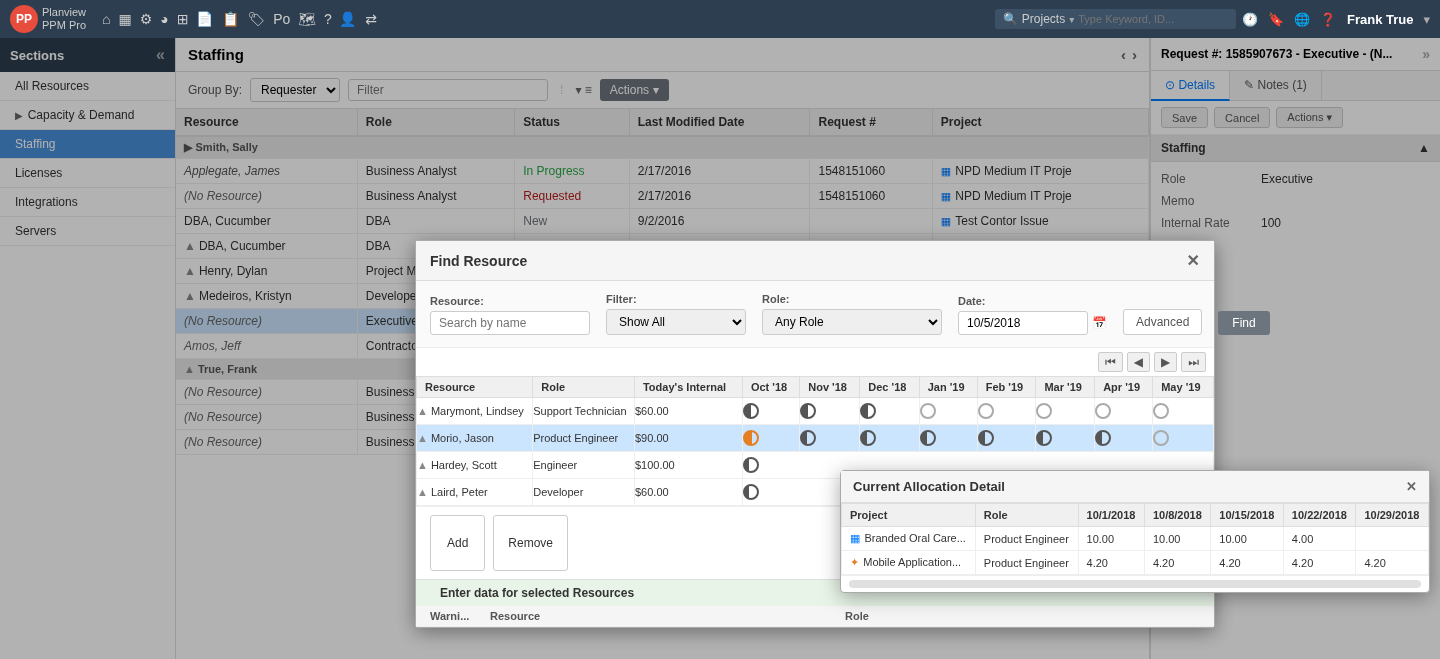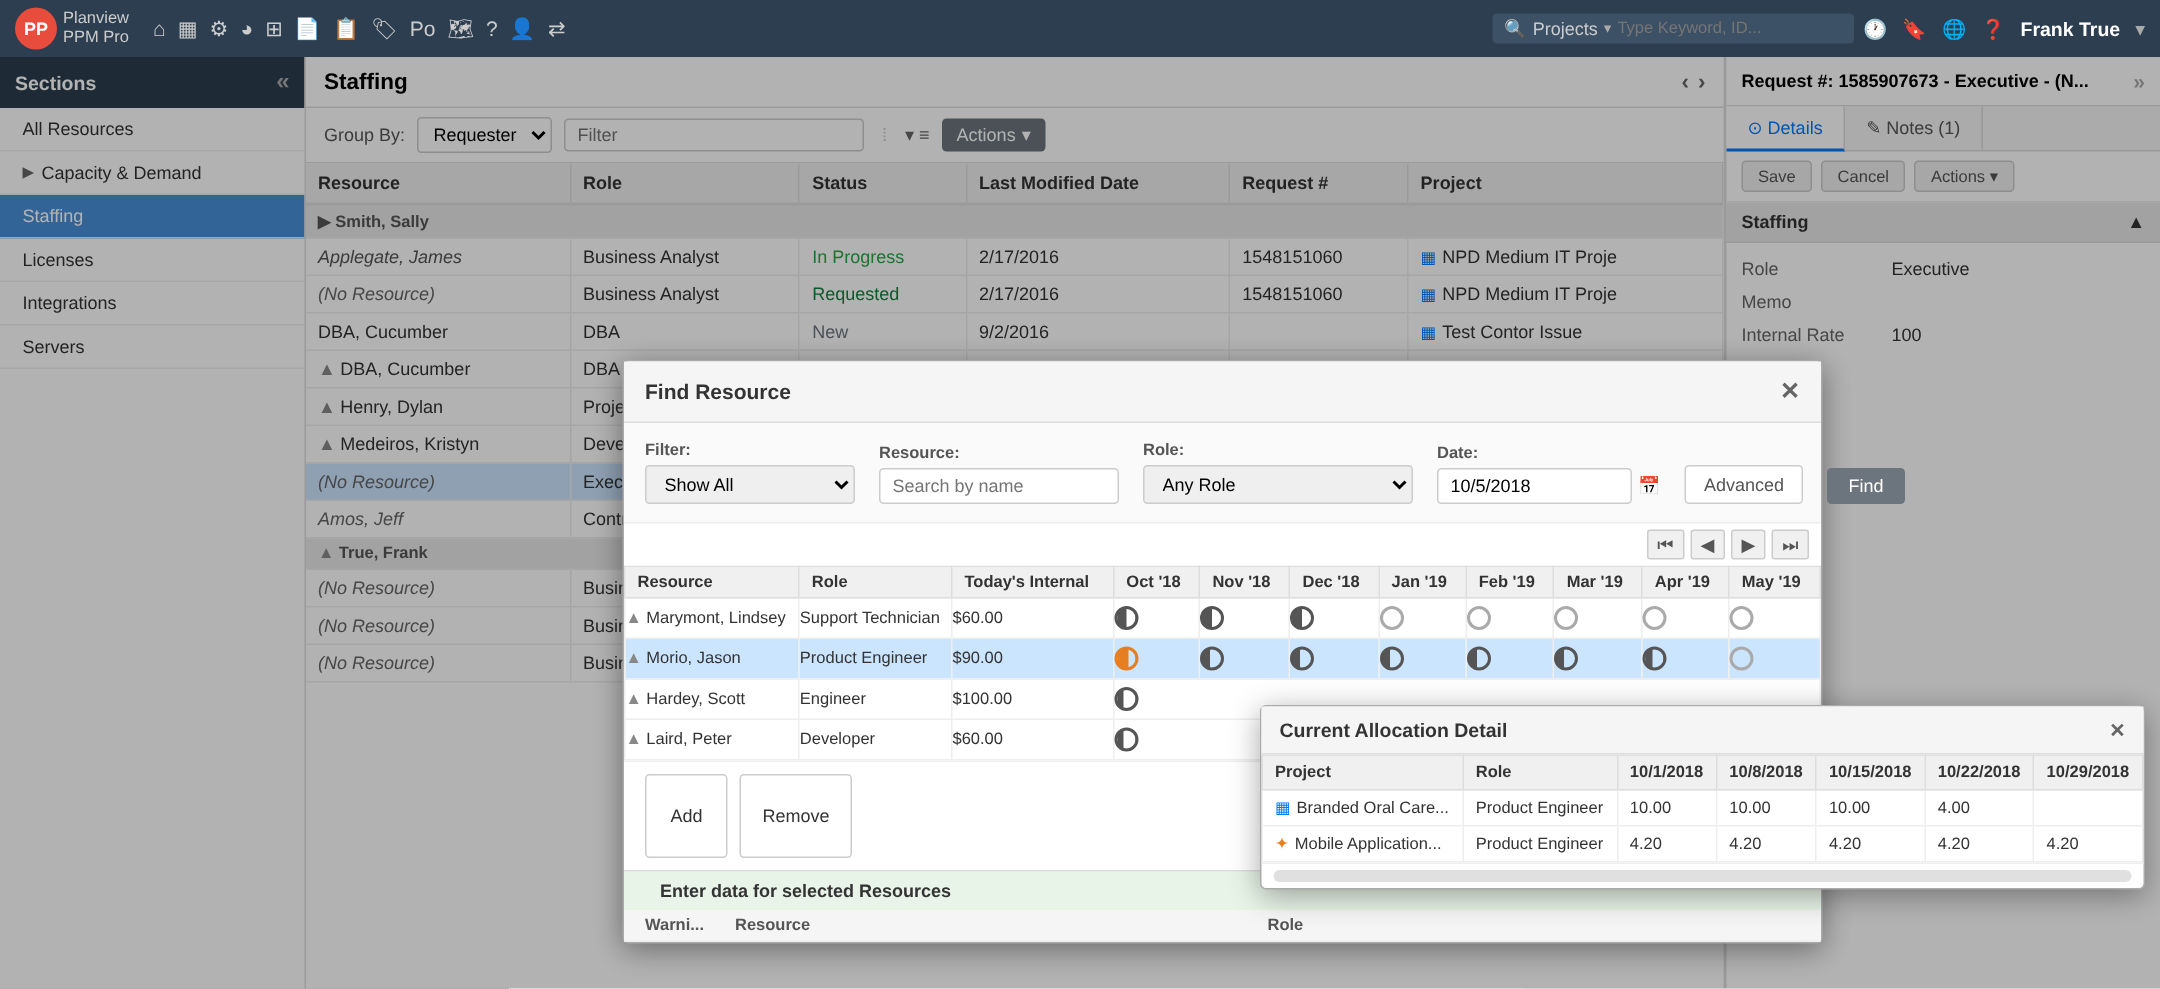--- a/index.html
+++ b/index.html
@@ -43,21 +43,21 @@
     .topnav-user { color: #fff; font-weight: bold; font-size: 13px; cursor: pointer; }
 
     
     .main-layout {
       display: flex;
       height: calc(659px - 38px);
     }
 
     
     .sidebar {
-      width: 204px;
+      width: 176px;
       background: #fff;
       border-right: 1px solid #ddd;
       flex-shrink: 0;
       overflow: hidden;
     }
     .sidebar-header {
       background: #2c3e50;
       color: #fff;
       padding: 8px 10px;
       font-size: 13px;
@@ -138,21 +138,21 @@
       background: #f0f0f0; border-bottom: 2px solid #ddd;
       padding: 6px 8px; text-align: left; font-weight: bold; color: #333;
       border-right: 1px solid #ddd; white-space: nowrap;
     }
     td {
       padding: 5px 8px; border-bottom: 1px solid #eee;
       border-right: 1px solid #eee; color: #333;
     }
     tr.selected td { background: #cce5ff; }
     .status-inprogress { color: #28a745; }
-    .status-requested { color: #15803d; }
+    .status-requested { color: #b91c1c; }
     .status-new { color: #6c757d; }
     .status-staffed { color: #007bff; }
     .group-header td { background: #e8e8e8; font-weight: bold; color: #555; font-size: 11px; padding: 4px 8px; }
     .person-icon { color: #888; margin-right: 3px; }
     .italic { font-style: italic; color: #666; }
 
     
     .right-panel {
       width: 290px;
       background: #fff;
@@ -618,30 +618,30 @@
 
 <div class="overlay-backdrop"></div>
 
 <div class="find-resource-dialog">
   <div class="dialog-header">
     <span>Find Resource</span>
     <span class="dialog-close">✕</span>
   </div>
   <div class="dialog-search-bar">
     <div class="dialog-field">
+      <label>Resource:</label>
+      <input placeholder="Search by name" style="">
+    </div>
+    <div class="dialog-field">
       <label>Filter:</label>
       <select>
         <option>Show All</option>
         <option>Available</option>
         <option>Unavailable</option>
       </select>
-    </div>
-    <div class="dialog-field">
-      <label>Resource:</label>
-      <input placeholder="Search by name" style="">
     </div>
     <div class="dialog-field role">
       <label>Role:</label>
       <select>
         <option>Any Role</option>
       </select>
     </div>
     <div class="dialog-field date">
       <label>Date:</label>
       <div style="display:flex;align-items:center;">

